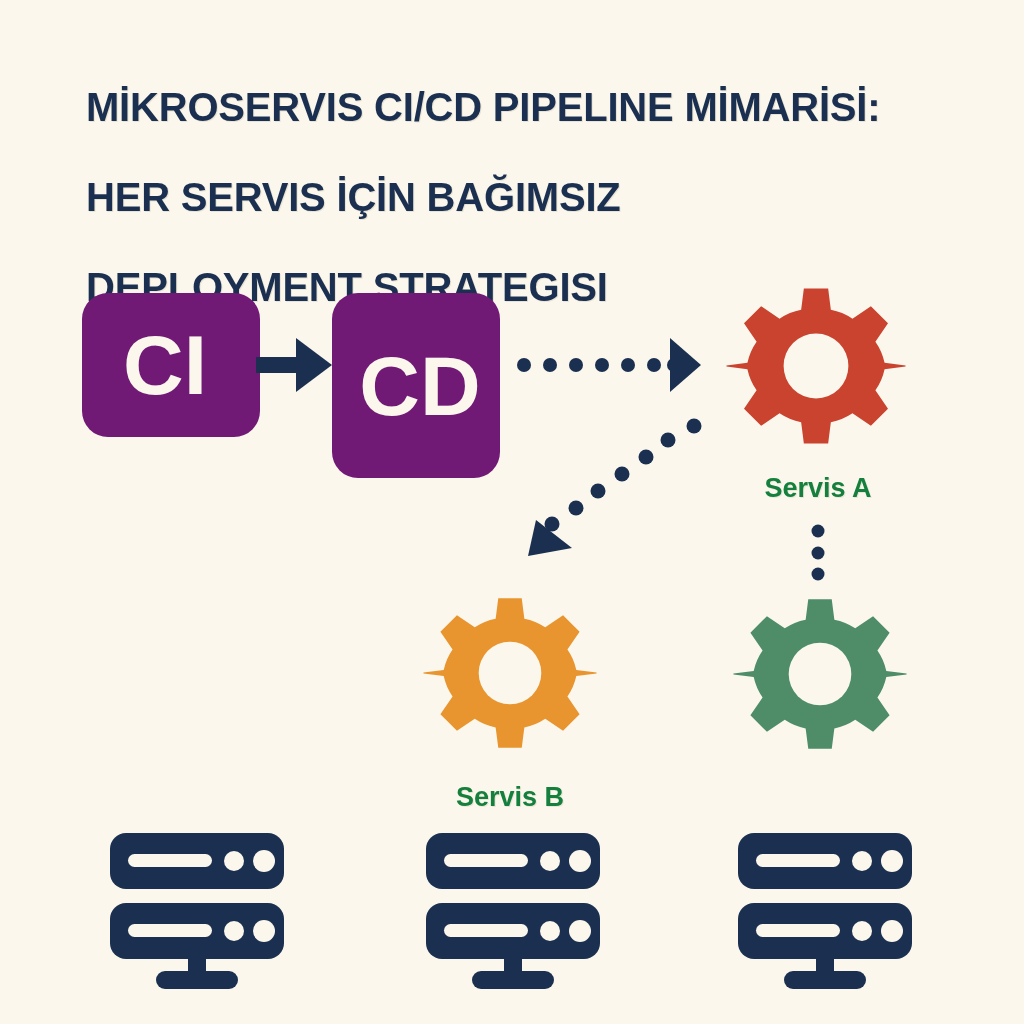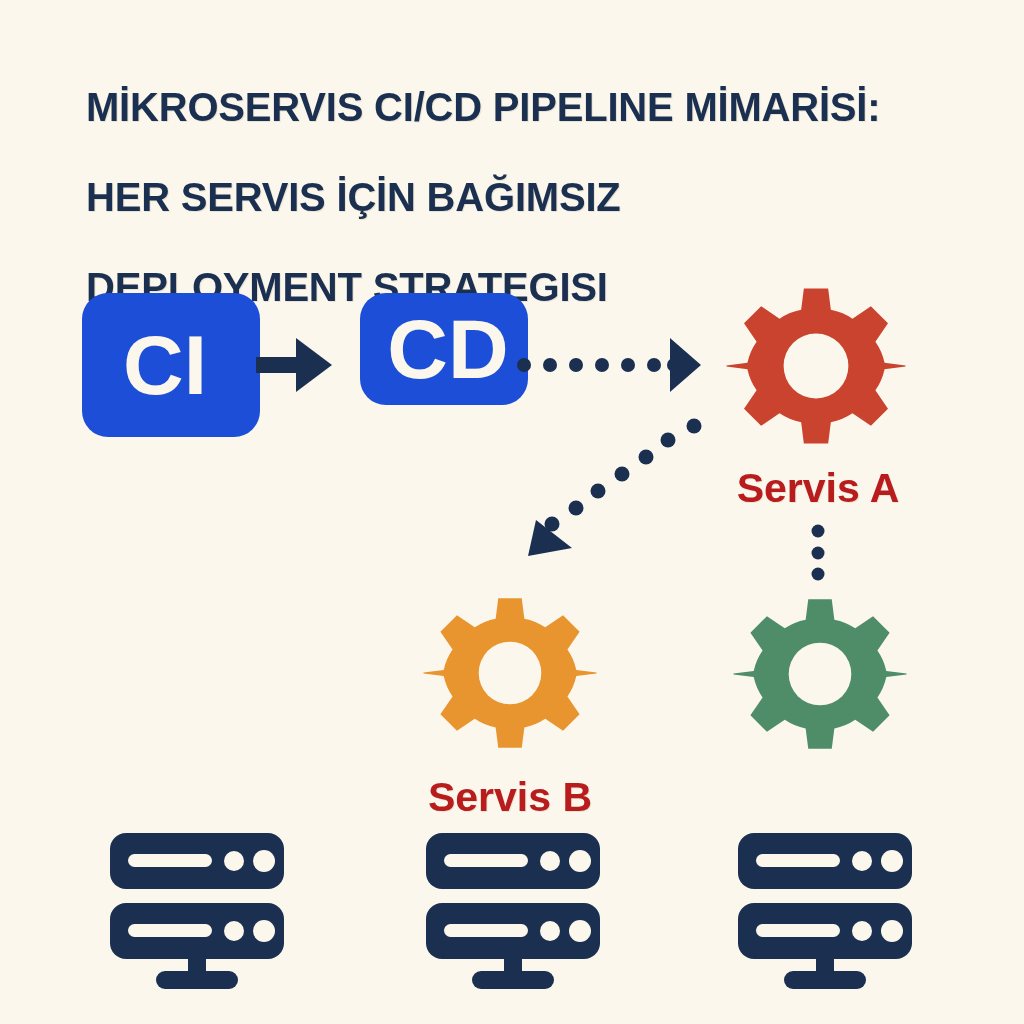--- a/index.html
+++ b/index.html
@@ -34,52 +34,52 @@
     line-height: 57px;
     letter-spacing: -0.2px;
     white-space: nowrap;
     text-shadow: 1px 1px 0 rgba(200,190,170,0.35);
     margin-top: 33px;
   }
 
   
   .stage-box {
     position: absolute;
-    background: #1d4ed8;
+    background: #701a75;
     border-radius: 26px;
     display: flex;
     align-items: center;
     justify-content: center;
   }
   .stage-box .stage-label {
     color: #fbf7ec;
     font-weight: 700;
     font-size: 84px;
     line-height: 84px;
     letter-spacing: 0px;
   }
   #box-ci { left: 82px;  top: 293px; width: 178px; height: 144px; }
-  #box-cd { left: 332px; top: 293px; width: 168px; height: 112px; margin-left: 28px; }
+  #box-cd { left: 332px; top: 293px; width: 168px; height: 185px; }
   #box-ci .stage-label { transform: translateX(-6px); }
   #box-cd .stage-label { transform: translateX(4px); }
 
   
   #overlay {
     position: absolute;
     left: 0; top: 0;
     width: 1024px;
     height: 1024px;
   }
 
   
   .svc-label {
     position: absolute;
-    color: #b91c1c;
+    color: #15803d;
     font-weight: 700;
-    font-size: 41px;
+    font-size: 27px;
     line-height: 41px;
     white-space: nowrap;
     transform: translateX(-50%);
     text-shadow: 1px 1px 0 rgba(200,190,170,0.30);
   }
   #label-a { left: 818px; top: 468px; }
   #label-b { left: 510px; top: 777px; }
   #label-c { left: 820px; top: 777px; }
 </style>
 </head>

